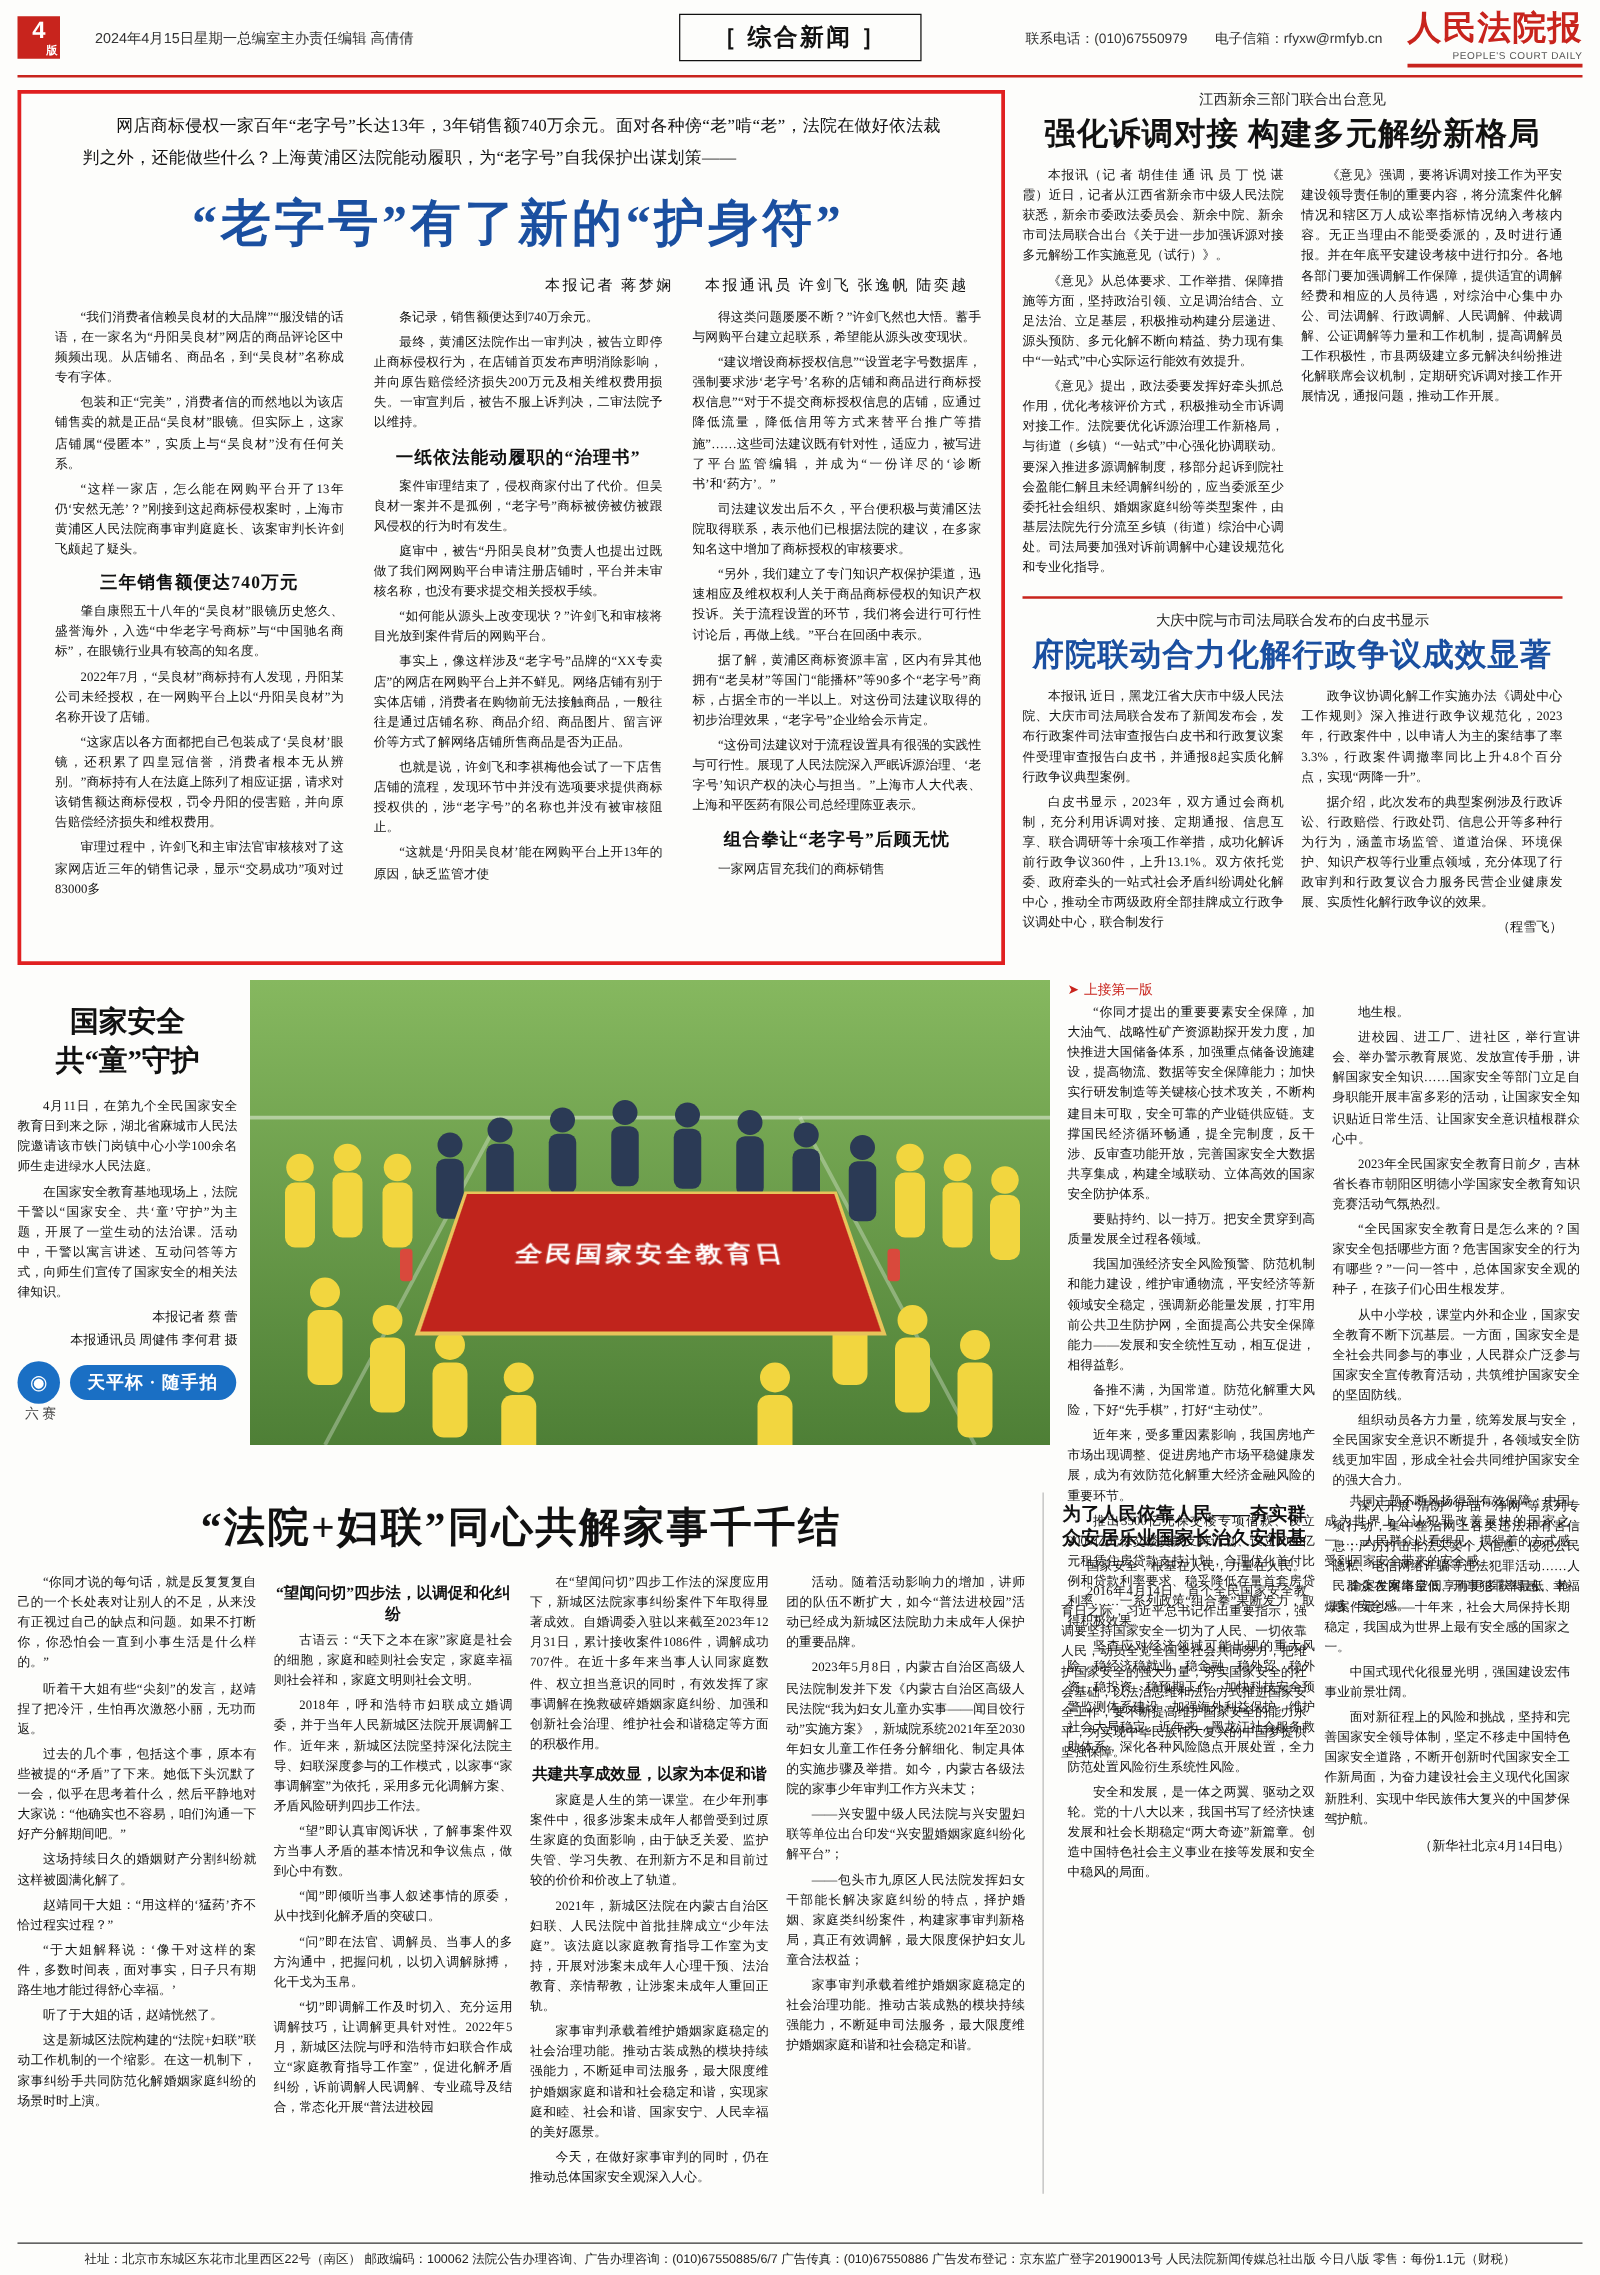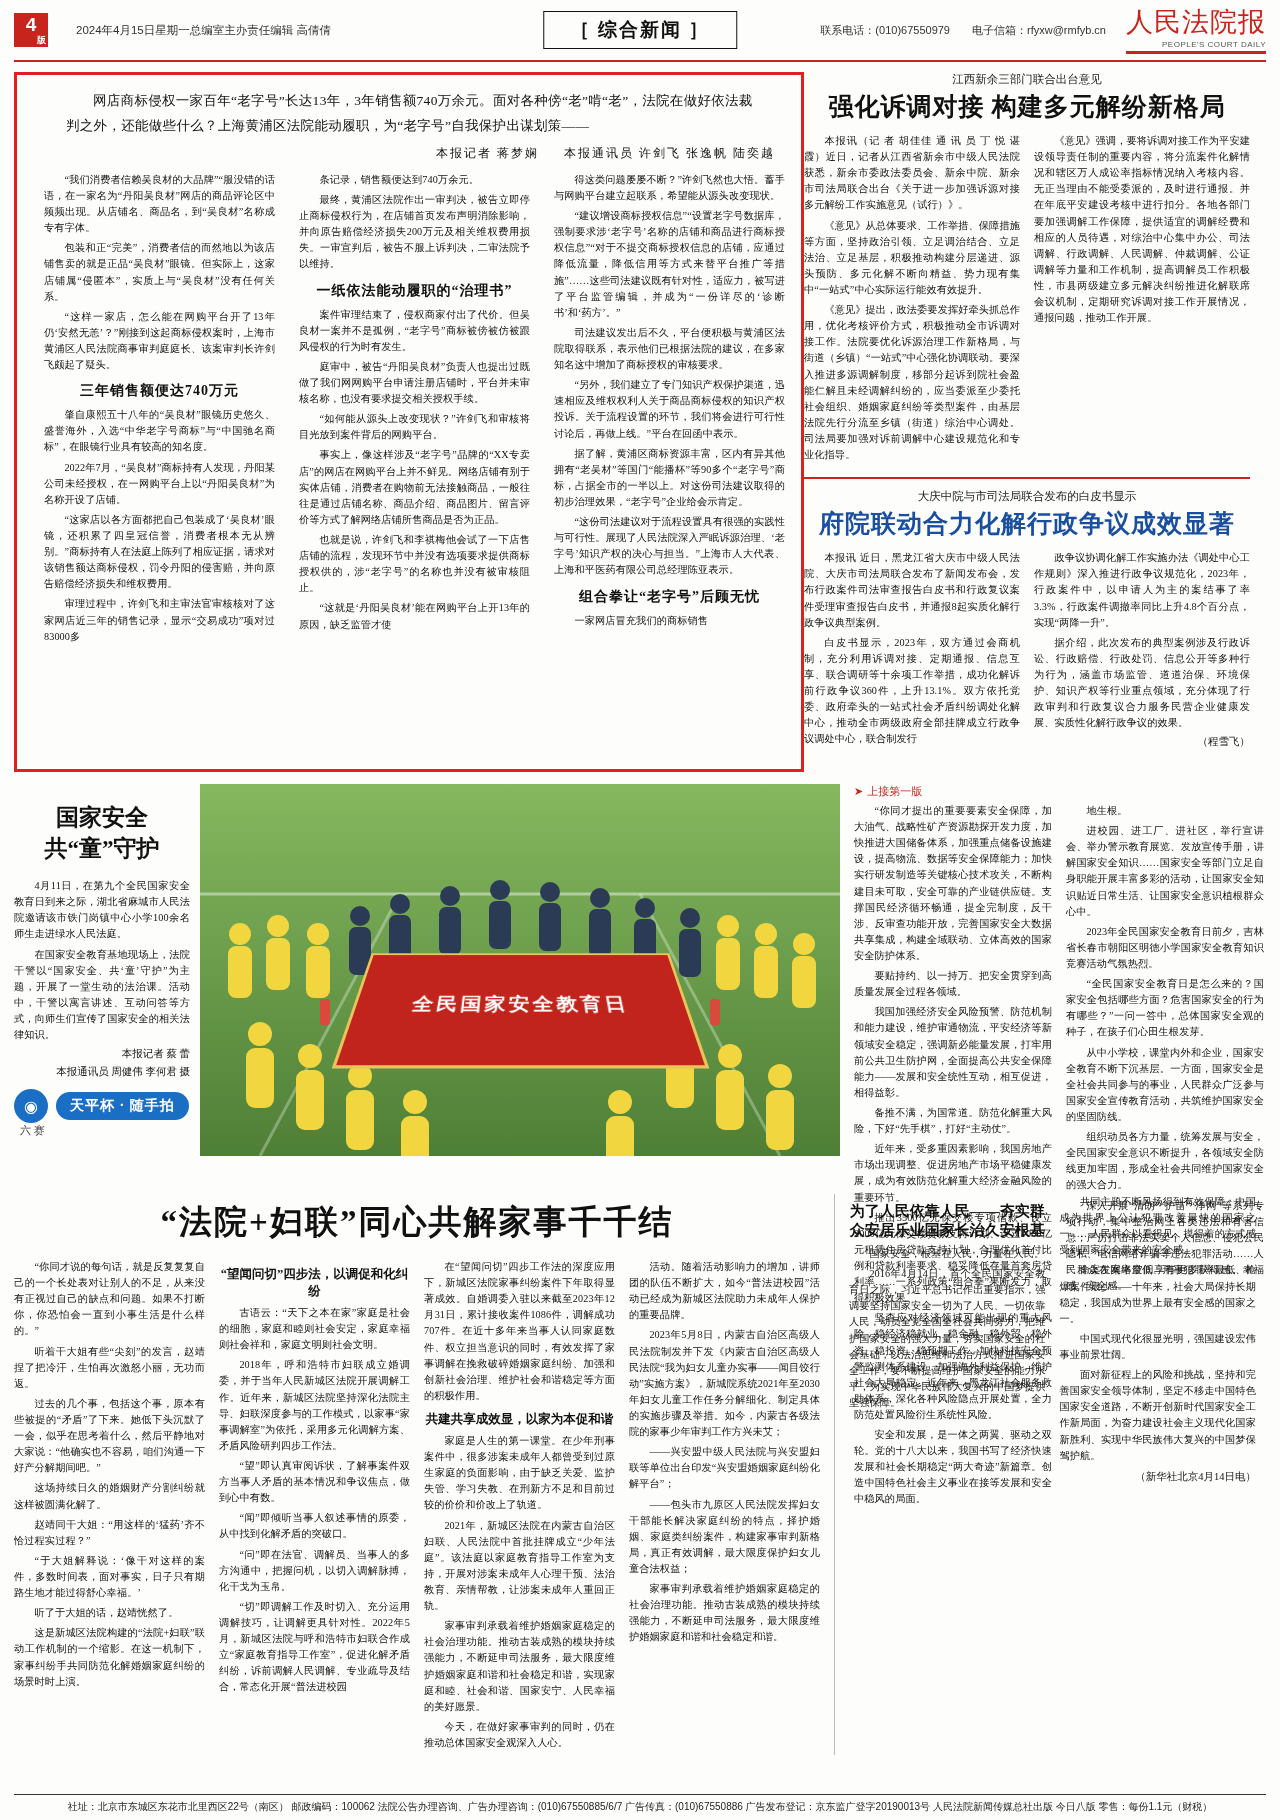--- a/index.html
+++ b/index.html
@@ -39,21 +39,21 @@
     letter-spacing:2px;
   }
   .mast-right {
     margin-left:auto; display:flex; gap:22px; font-size:11px; color:#333;
     margin-right:160px; font-family:"Liberation Sans", sans-serif;
   }
   .logo {
     position:absolute; right:0; top:4px; text-align:right;
   }
   .logo .cn {
-    font-size:27px; font-weight:normal; color:#c8241d; letter-spacing:1px;
+    font-size:27px; font-weight:bold; color:#c8241d; letter-spacing:1px;
     font-family:"Liberation Serif", serif;
   }
   .logo .en { font-size:8px; color:#555; letter-spacing:.5px; font-family:"Liberation Sans", sans-serif;}
   .logo .bar { height:3px; background:#c8241d; margin-top:2px; }
 
   
   .top-region { display:flex; margin-top:10px; height:700px; }
   .red-box {
     border:3px solid #e02020; width:790px; padding:14px 16px 10px 27px;
     position:relative;
@@ -75,21 +75,21 @@
   .body-text {
     font-size:10.2px; line-height:1.58; text-align:justify; text-indent:2em;
     margin:0 0 4px 0; letter-spacing:.1px;
   }
   .sub-h {
     font-size:14px; font-weight:bold; text-align:center; margin:9px 0 7px;
     letter-spacing:1px;
   }
 
   
-  .right-col { width:446px; }
+  .right-col { width:446px; padding-left:14px; }
   .kicker { font-size:11.5px; text-align:center; margin-bottom:3px; color:#222; }
   .sect-title {
     font-size:25px; font-weight:bold; text-align:center; letter-spacing:1px;
     margin:2px 0 10px;
   }
   .sect-title.blue { color:#1a4fa0; }
   .rule-red { border:0; border-top:2px solid #c8241d; margin:10px 0; }
   .cols2 { display:flex; gap:14px; }
   .cols2 .col { width:50%; }
   .sig { text-align:right; font-size:10.5px; margin-top:4px; }
@@ -182,20 +182,21 @@
       <div class="cn">人民法院报</div>
       <div class="en">PEOPLE'S COURT DAILY</div>
       <div class="bar"></div>
     </div>
   </div>
 
   <div class="top-region">
 
     <div class="red-box">
       <div class="lead-para">网店商标侵权一家百年“老字号”长达13年，3年销售额740万余元。面对各种傍“老”啃“老”，法院在做好依法裁判之外，还能做些什么？上海黄浦区法院能动履职，为“老字号”自我保护出谋划策——</div>
+      <div class="headline">“老字号”有了新的“护身符”</div>
       <div class="byline">
         <span>本报记者  蒋梦娴</span>
         <span>本报通讯员  许剑飞  张逸帆  陆奕越</span>
       </div>
       <div class="cols3">
         <div class="col">
           <p class="body-text">“我们消费者信赖吴良材的大品牌”“服没错的话语，在一家名为“丹阳吴良材”网店的商品评论区中频频出现。从店铺名、商品名，到“吴良材”名称成专有字体。</p>
           <p class="body-text">包装和正“完美”，消费者信的而然地以为该店铺售卖的就是正品“吴良材”眼镜。但实际上，这家店铺属“侵匿本”，实质上与“吴良材”没有任何关系。</p>
           <p class="body-text">“这样一家店，怎么能在网购平台开了13年仍‘安然无恙’？”刚接到这起商标侵权案时，上海市黄浦区人民法院商事审判庭庭长、该案审判长许剑飞颇起了疑头。</p>
           <div class="sub-h">三年销售额便达740万元</div>

